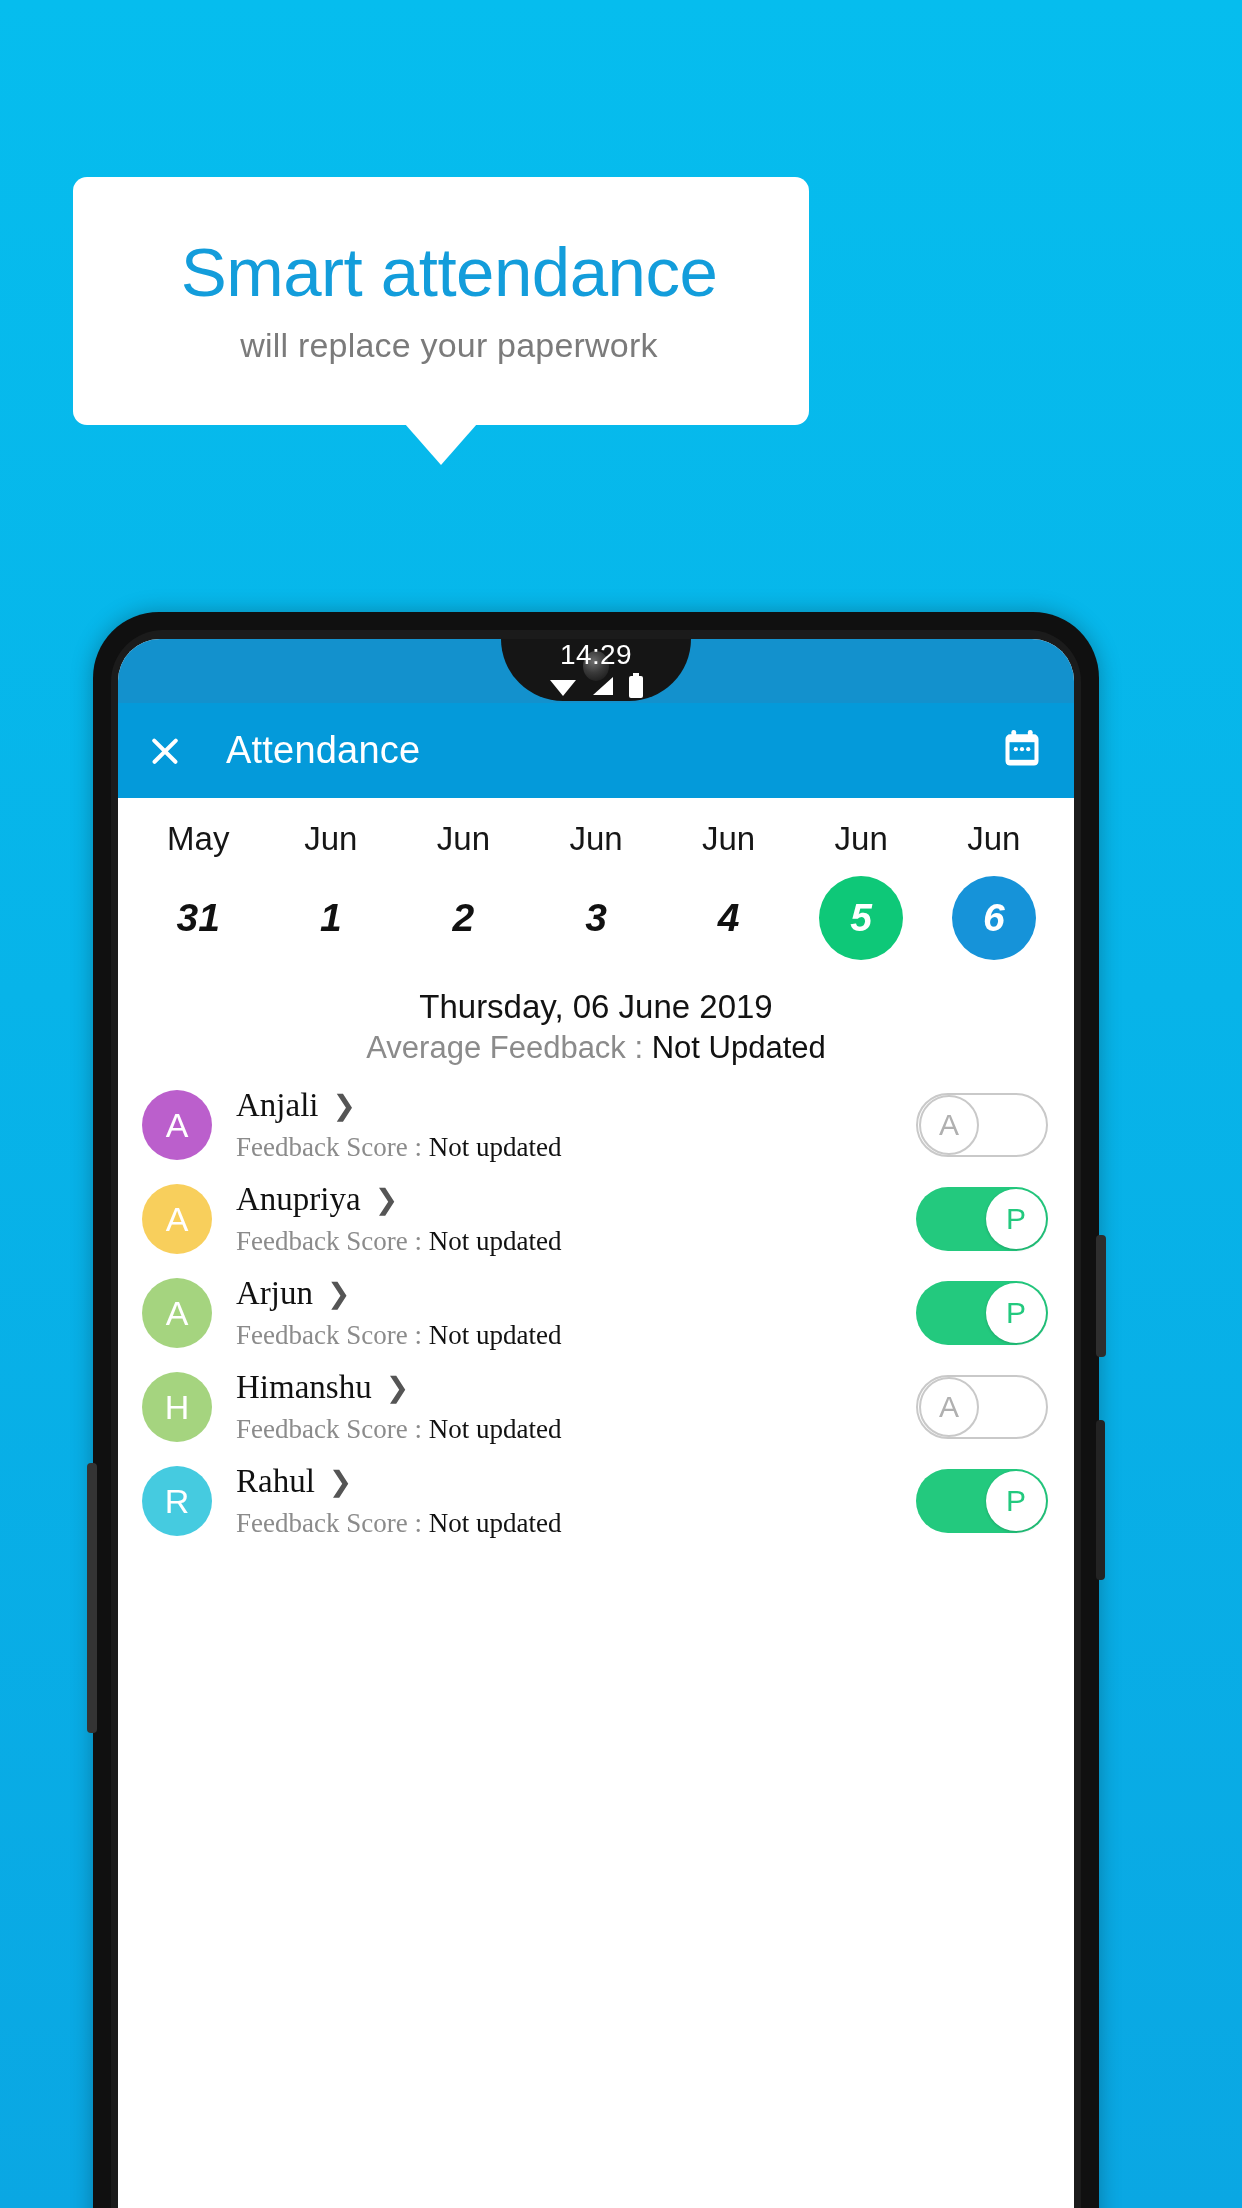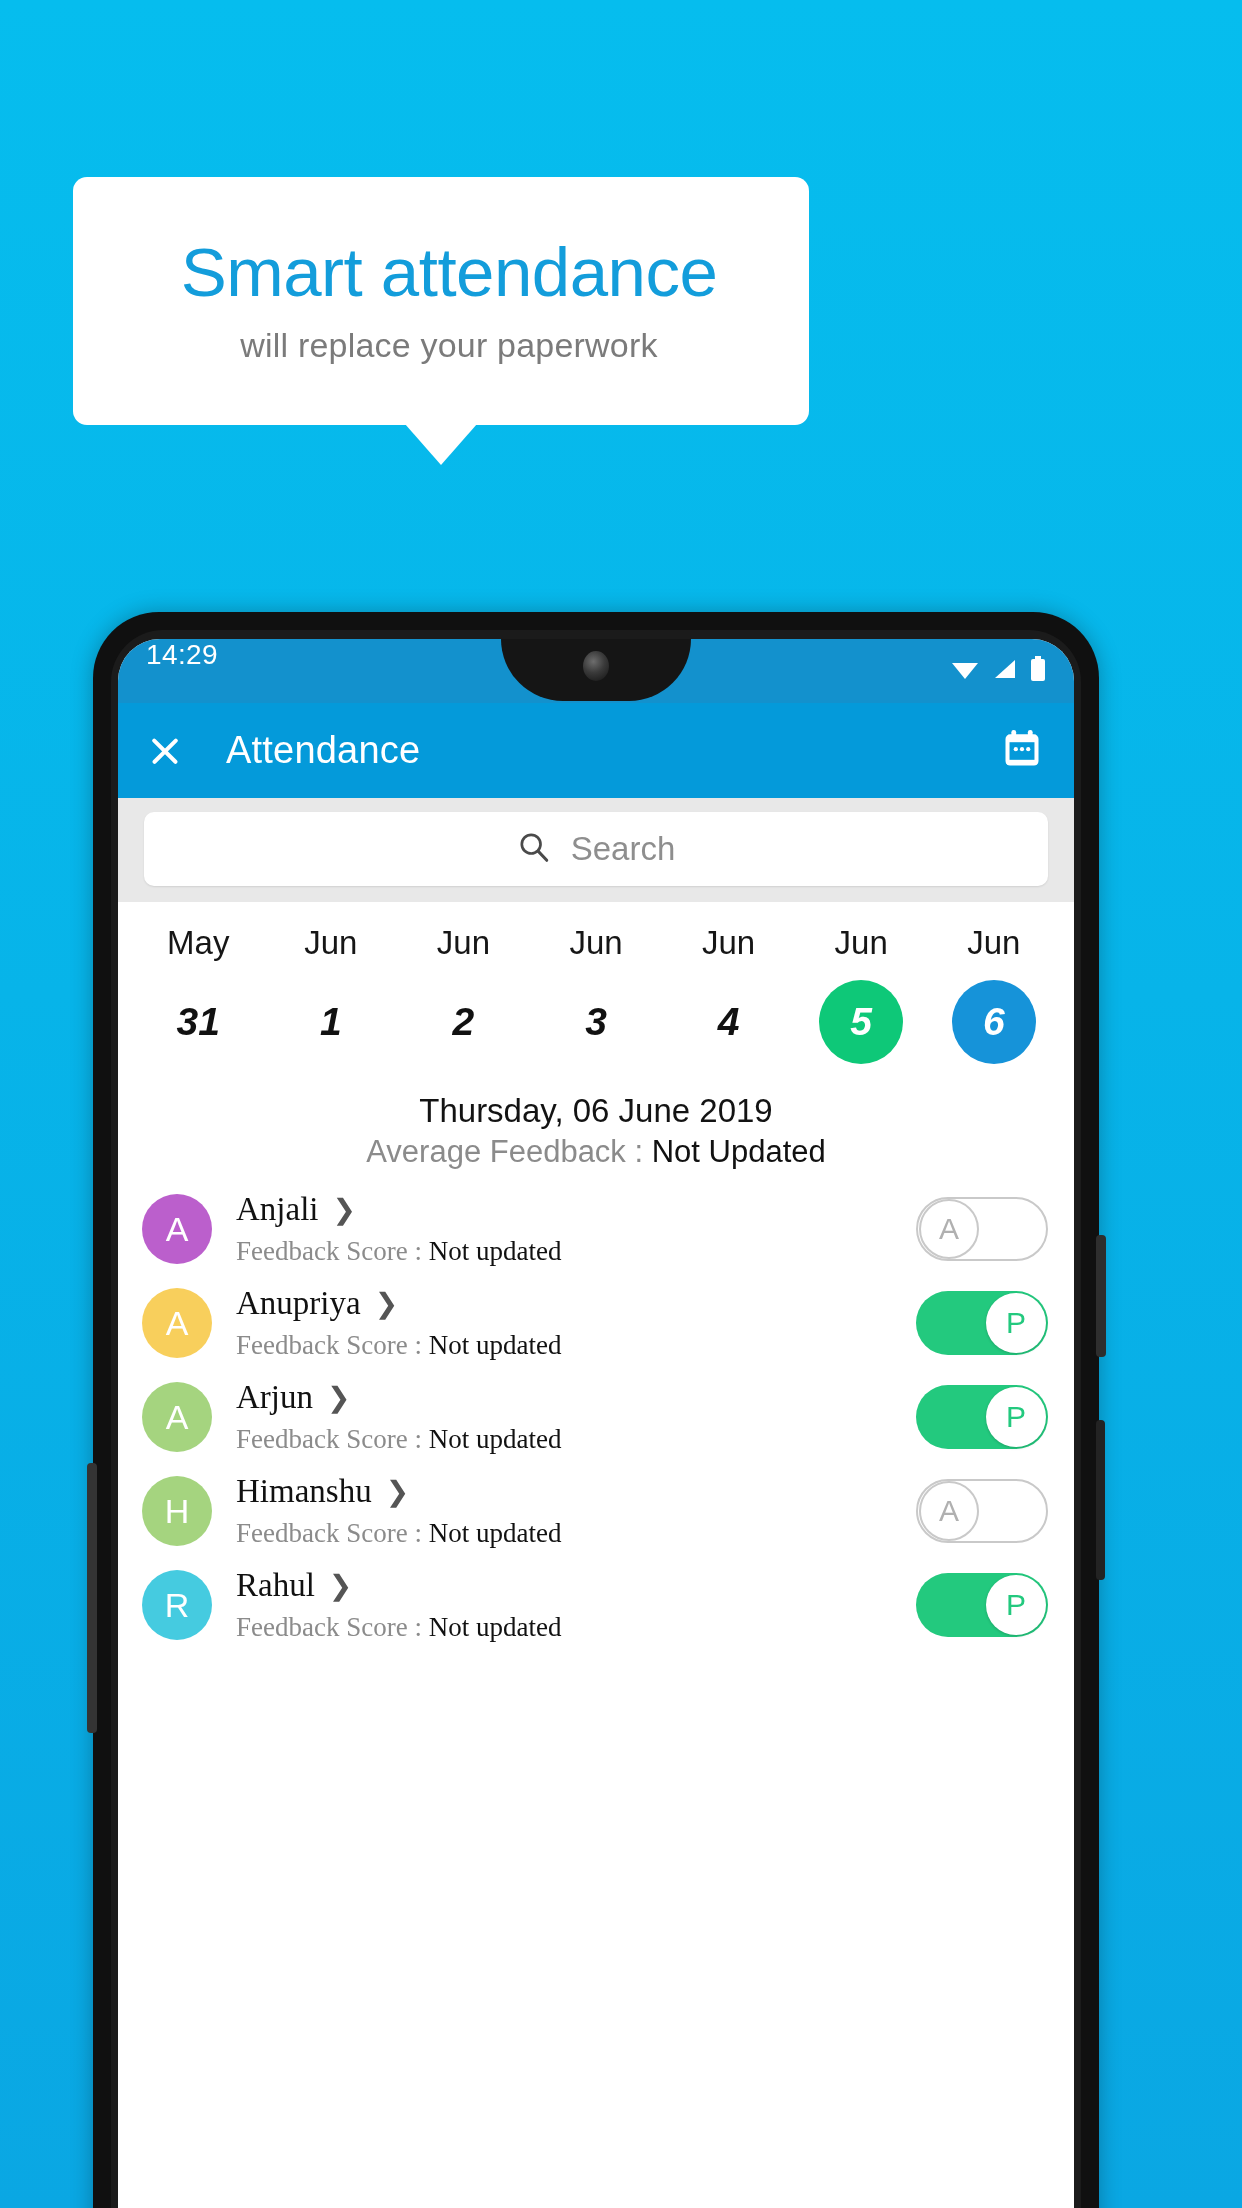--- a/index.html
+++ b/index.html
@@ -99,23 +99,25 @@
     border-radius: 42px 42px 0 0;
     background: #ffffff;
   }
 
   
   .statusbar {
     position: relative;
     height: 64px;
     background: #1391cd;
     display: flex;
+    align-items: center;
     justify-content: space-between;
     padding: 0 28px;
     box-sizing: border-box;
+    flex-direction: column;
   }
   .status-time {
     color: #ffffff;
     font-size: 28px;
     font-weight: 400;
     letter-spacing: 0.4px;
     z-index: 3;
   }
   .status-icons {
     display: flex;
@@ -396,31 +398,20 @@
         <rect x="6.2" y="1.6" width="2.6" height="4" rx="1.2" fill="#ffffff"></rect>
         <rect x="15.2" y="1.6" width="2.6" height="4" rx="1.2" fill="#ffffff"></rect>
         <rect x="5.2" y="8.3" width="13.6" height="9.6" fill="#049ada"></rect>
         <circle cx="8.6" cy="12.1" r="1.15" fill="#ffffff"></circle>
         <circle cx="12" cy="12.1" r="1.15" fill="#ffffff"></circle>
         <circle cx="15.4" cy="12.1" r="1.15" fill="#ffffff"></circle>
       </svg>
     </span>
   </div>
 
-  <div class="search-wrap">
-    <div class="search-box">
-      <span>
-        <svg width="34" height="34" viewBox="0 0 24 24">
-          <circle cx="10" cy="10" r="6.6" fill="none" stroke="#4a4a4a" stroke-width="1.9"></circle>
-          <line x1="14.9" y1="14.9" x2="21" y2="21.4" stroke="#4a4a4a" stroke-width="2.1" stroke-linecap="round"></line>
-        </svg>
-      </span>
-      <span class="search-ph">Search</span>
-    </div>
-  </div>
 
   <div class="datestrip">
       <div class="daycell">
         <div class="day-month">May</div>
         <div class="day-num">31</div>
       </div>
       <div class="daycell">
         <div class="day-month">Jun</div>
         <div class="day-num">1</div>
       </div>

